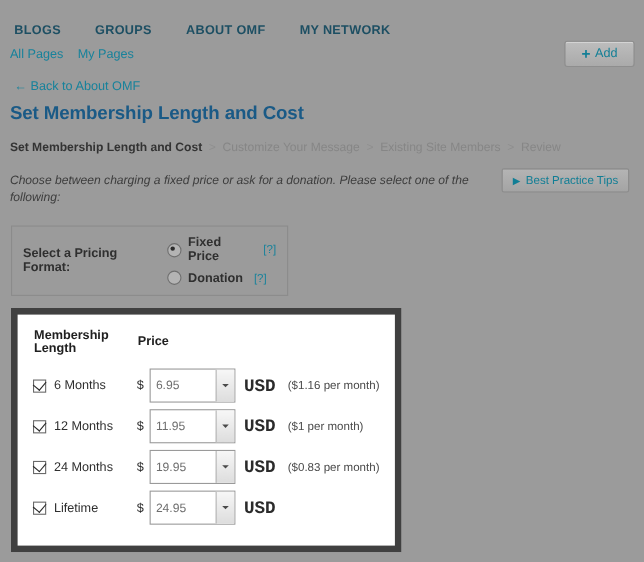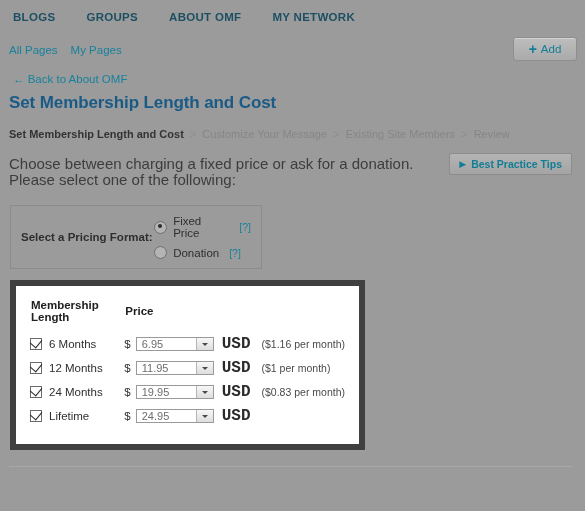--- a/index.html
+++ b/index.html
@@ -14,21 +14,21 @@
     font-size: 12px;
     color: #3a3a3a;
     overflow: hidden;
     position: relative;
   }
 
   
   .topnav {
     height: 34px;
     display: flex;
-    align-items: center;
+    align-items: flex-end;
     padding-left: 13px;
     gap: 31px;
   }
   .topnav-item {
     font-size: 11.5px;
     font-weight: bold;
     letter-spacing: 0.3px;
     color: #1d4f63;
     text-decoration: none;
     cursor: pointer;
@@ -116,24 +116,25 @@
     color: #868686;
   }
 
   
   .intro-row {
     margin-top: 16px;
     position: relative;
     margin-left: -4px;
   }
   .intro-text {
-    font-size: 15px;
+    font-size: 11px;
     line-height: 16px;
     color: #3d3d3d;
     width: 440px;
+    font-style: italic;
   }
   .tips-button {
     position: absolute;
     right: 0;
     top: -3px;
     height: 20px;
     display: flex;
     align-items: center;
     gap: 5px;
     padding: 0 9px;
@@ -143,21 +144,21 @@
     cursor: pointer;
   }
   .tips-arrow {
     color: #117e95;
     font-size: 9px;
     line-height: 1;
   }
   .tips-label {
     color: #117e95;
     font-size: 10.5px;
-    font-weight: bold;
+    font-weight: normal;
   }
 
   
   .format-box {
     margin-top: 17px;
     margin-left: -3px;
     width: 252px;
     border: 1px solid #8b8b8b;
     padding: 9px 10px;
     display: flex;
@@ -197,20 +198,21 @@
     left: 2.5px;
     top: 2.5px;
     width: 4px;
     height: 4px;
     border-radius: 50%;
     background: #2b2b2b;
   }
   .radio-label {
     font-size: 11.5px;
     color: #2f2f2f;
+    font-weight: bold;
   }
   .help-link {
     font-size: 10.5px;
     color: #17829b;
     text-decoration: none;
     cursor: pointer;
     margin-left: 4px;
   }
 
   
@@ -284,21 +286,21 @@
     white-space: nowrap;
   }
   .dollar {
     font-size: 11.5px;
     color: #2f2f2f;
   }
   .spinner {
     display: inline-flex;
     align-items: stretch;
     width: 78px;
-    height: 14px;
+    height: 31px;
     border: 1px solid #9a9a9a;
     background: #ffffff;
     box-sizing: border-box;
   }
   .spinner input {
     flex: 1 1 auto;
     border: none;
     outline: none;
     font-family: "Liberation Sans", sans-serif;
     font-size: 11px;

